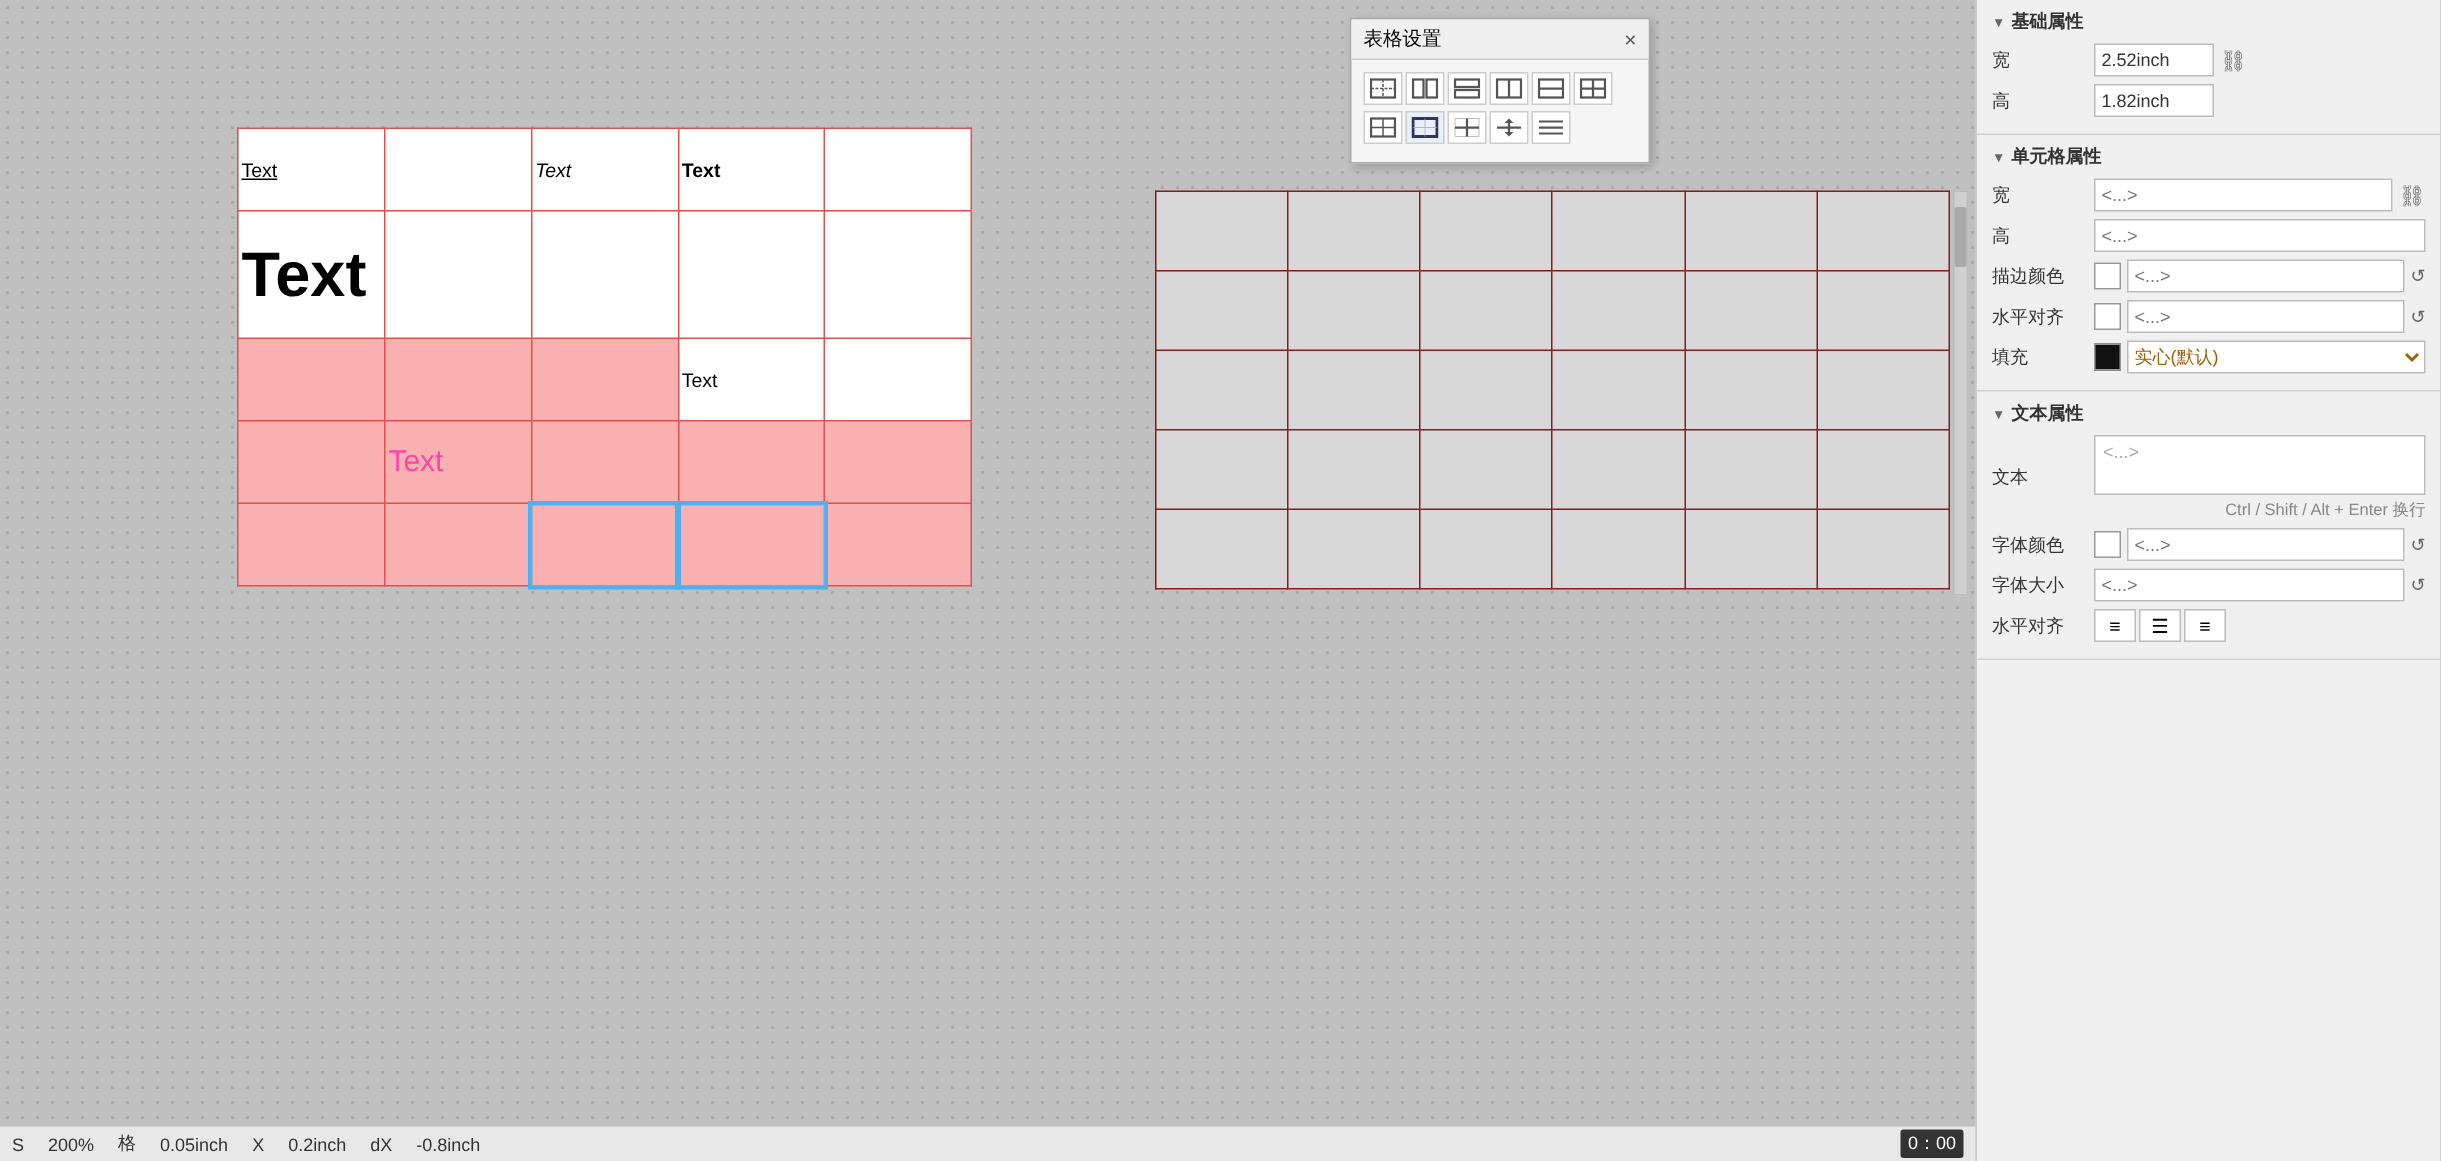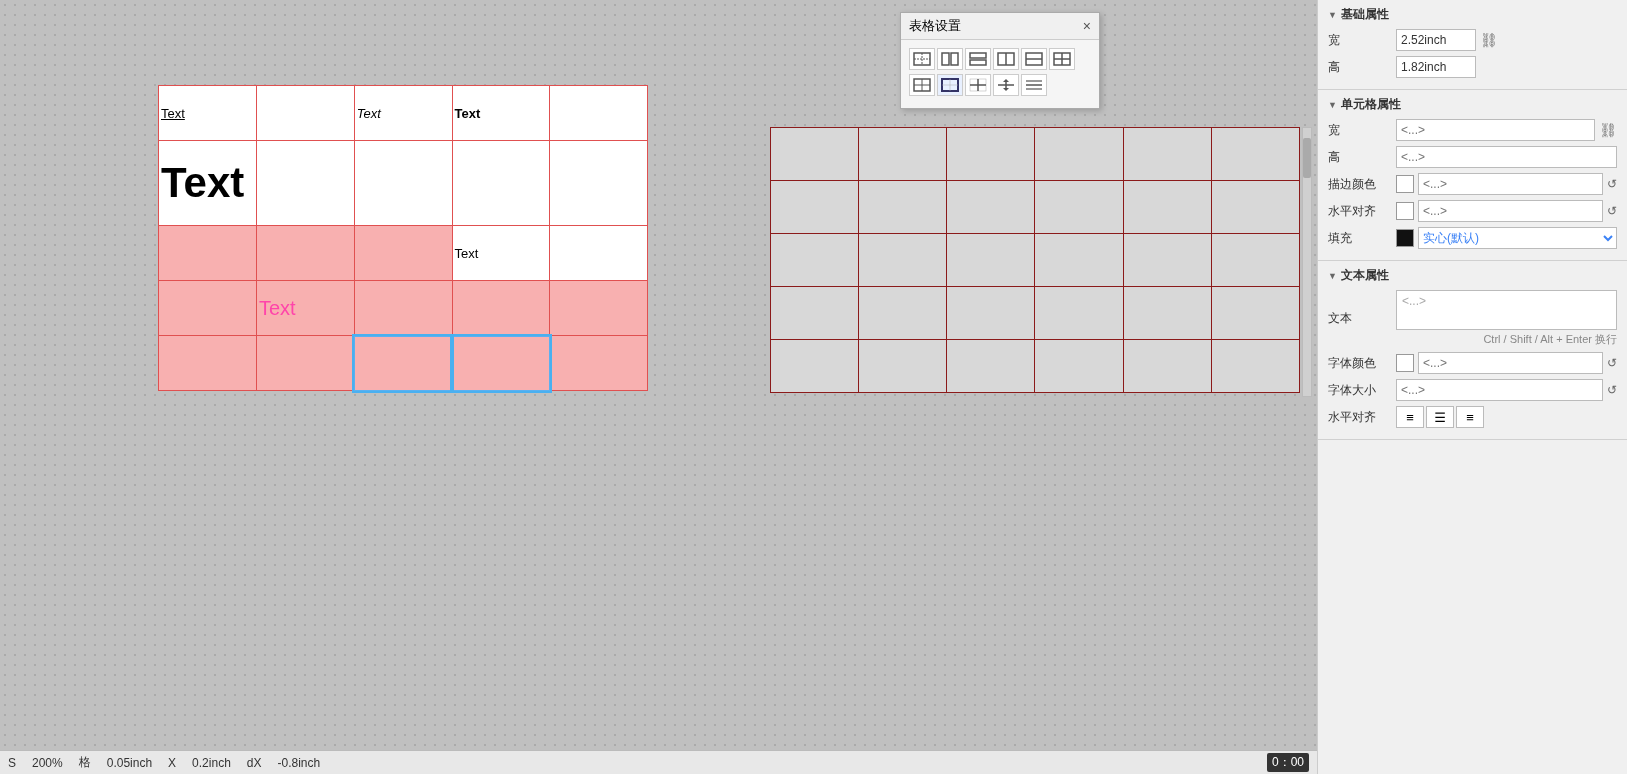--- a/index.html
+++ b/index.html
@@ -179,21 +179,21 @@
       font-size: 12px;
       padding: 0 4px;
       color: #333;
     }
     .panel-select {
       flex: 1;
       height: 22px;
       border: 1px solid #bbb;
       background: #fff;
       font-size: 12px;
-      color: #3b82f6;
+      color: #a16207;
     }
     .color-swatch {
       width: 18px;
       height: 18px;
       border: 1px solid #999;
       flex-shrink: 0;
     }
     .link-icon {
       font-size: 14px;
       color: #666;

